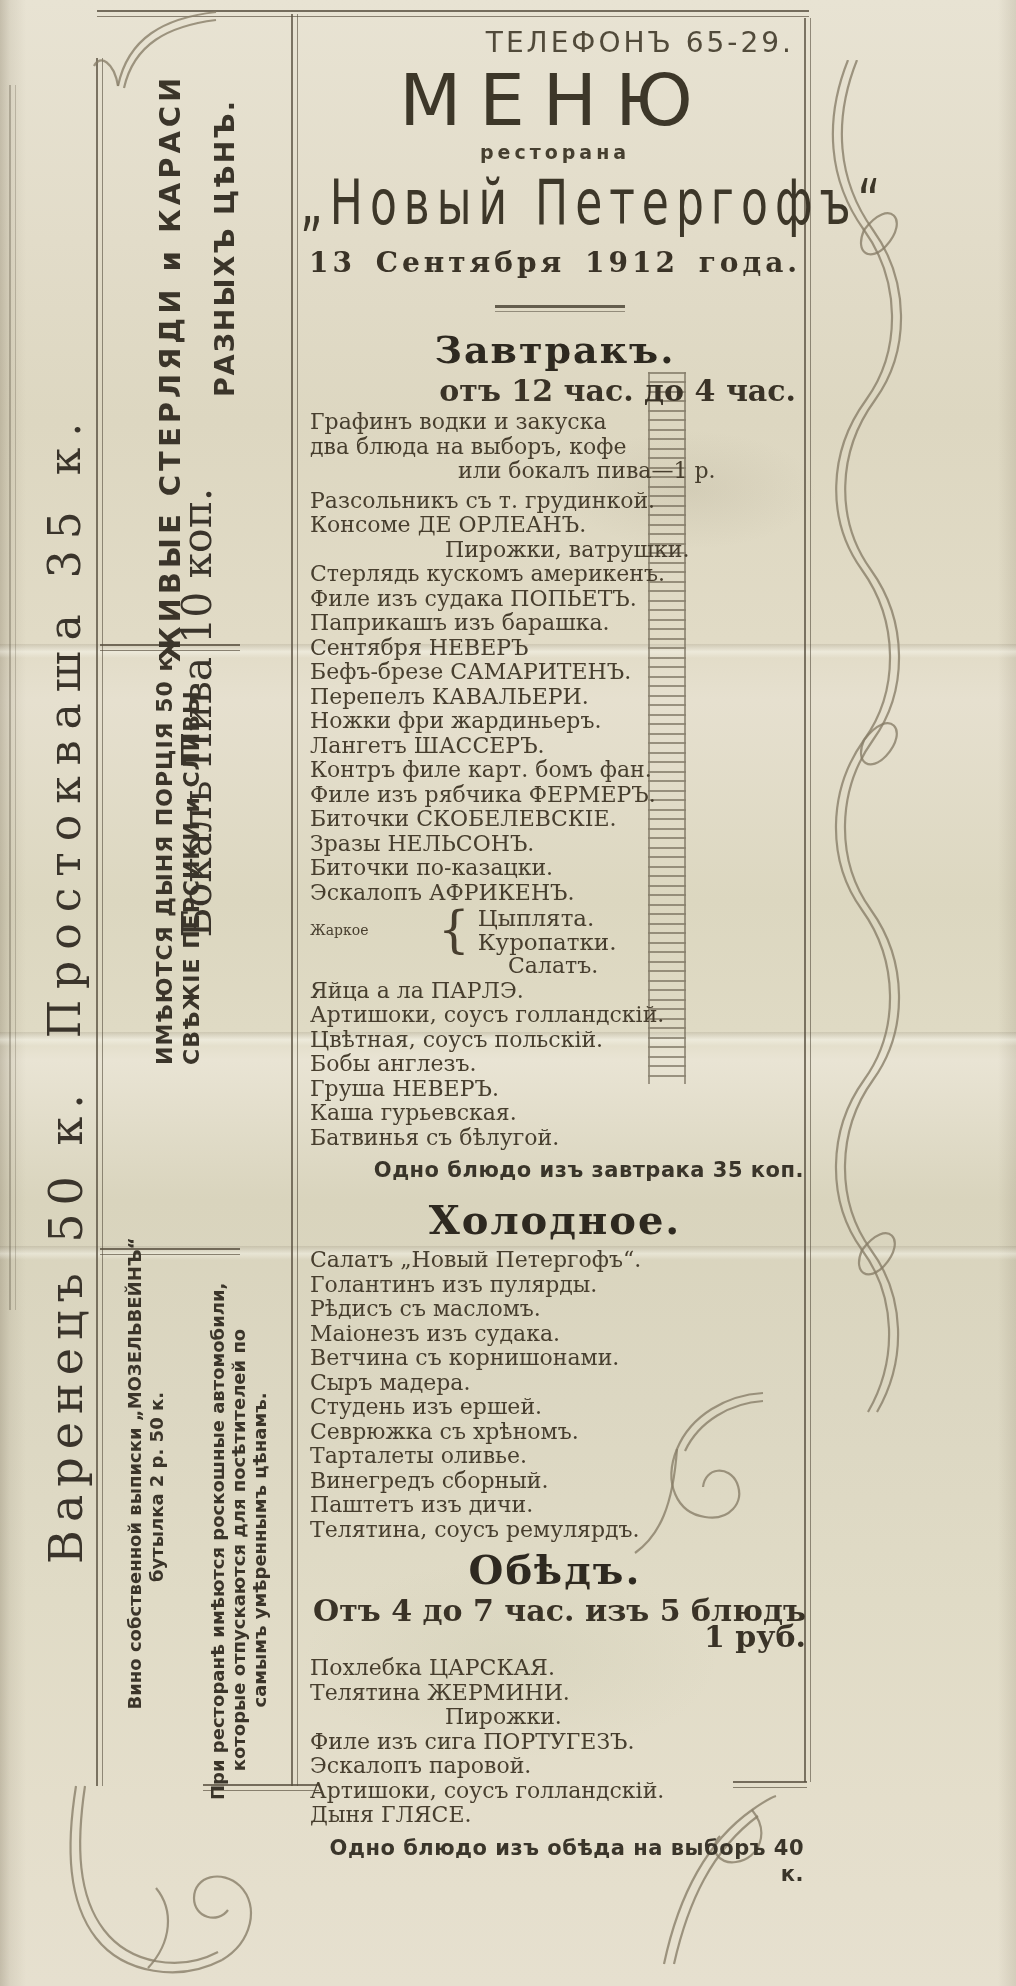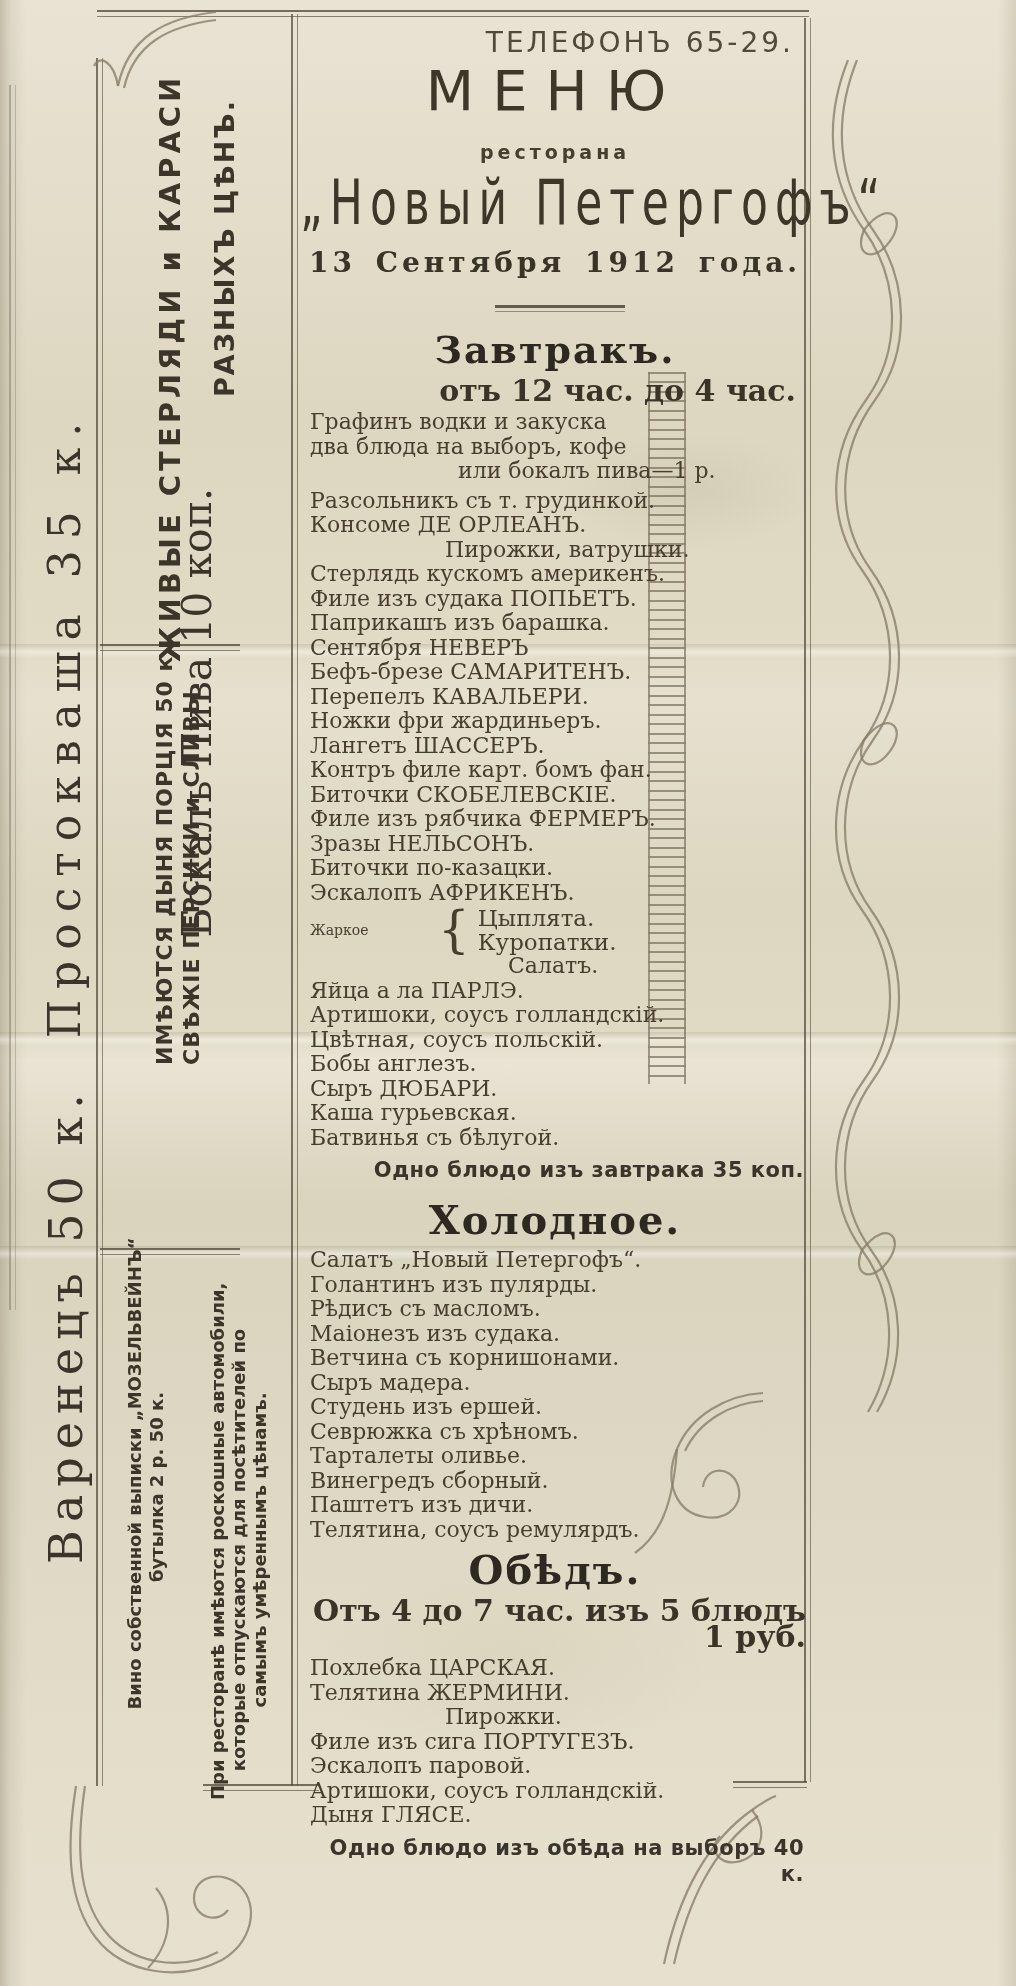--- a/index.html
+++ b/index.html
@@ -47,21 +47,21 @@
   .melon       {left:-22px;  top:836px;  width:400px; height:58px; font-size:22px; letter-spacing:1px; text-align:left; line-height:27px;}
   .beer        {left:-1px;   top:709px;  width:395px; height:62px; font-size:41px; letter-spacing:0;}
   .wine        {left:-77px;  top:1464px; width:445px; height:46px; font-size:18px; line-height:22px;}
   .cars        {left:-12px;  top:1519px; width:500px; height:62px; font-size:18px; line-height:21px;}
 
   
   .main{position:absolute; left:300px; top:0; width:510px;}
   .telephone{position:absolute; top:26px; left:0; width:510px; text-align:right; padding-right:16px; box-sizing:border-box;
     font-family:"DejaVu Sans", sans-serif; font-size:28px; letter-spacing:3px; color:#514a3a;}
   .menu-title{position:absolute; top:58px; left:0; width:510px; text-align:center;
-    font-family:"DejaVu Sans", sans-serif; font-size:56px; letter-spacing:18px; color:#3d3729; font-weight:400;}
+    font-family:"DejaVu Sans", sans-serif; font-size:72px; letter-spacing:18px; color:#3d3729; font-weight:400;}
   .rest-word{position:absolute; top:141px; left:0; width:510px; text-align:center;
     font-family:"DejaVu Sans", sans-serif; font-weight:bold; font-size:19px; letter-spacing:4px; color:#463f30;}
   .rest-name{position:absolute; top:176px; left:0; width:510px; text-align:center; white-space:nowrap;
     font-family:"DejaVu Sans", sans-serif; font-size:44px; letter-spacing:7px; color:#3d3729;
     transform:scaleY(1.42); transform-origin:center;}
   .date-line{position:absolute; top:246px; left:0; width:510px; text-align:center;
     font-weight:bold; font-size:28px; letter-spacing:4px; word-spacing:6px; color:#3a3327;}
   .date-rule{position:absolute; top:305px; left:195px; width:130px; height:3px;
     border-top:3px solid rgba(70,62,48,.8); border-bottom:1px solid rgba(70,62,48,.5);}
 
@@ -189,41 +189,41 @@
           <div class="item ind-a">Пирожки, ватрушки.</div>
           <div class="item">Стерлядь кускомъ америкенъ.</div>
           <div class="item">Филе изъ судака ПОПЬЕТЪ.</div>
           <div class="item">Паприкашъ изъ барашка.</div>
           <div class="item">Сентября НЕВЕРЪ</div>
           <div class="item">Бефъ-брезе САМАРИТЕНЪ.</div>
           <div class="item">Перепелъ КАВАЛЬЕРИ.</div>
           <div class="item">Ножки фри жардиньеръ.</div>
           <div class="item">Лангетъ ШАССЕРЪ.</div>
           <div class="item">Контръ филе карт. бомъ фан.</div>
+          <div class="item">Филе изъ рябчика ФЕРМЕРЪ.</div>
           <div class="item">Биточки СКОБЕЛЕВСКІЕ.</div>
-          <div class="item">Филе изъ рябчика ФЕРМЕРЪ.</div>
           <div class="item">Зразы НЕЛЬСОНЪ.</div>
           <div class="item">Биточки по-казацки.</div>
           <div class="item">Эскалопъ АФРИКЕНЪ.</div>
         </div>
       <div class="roast">
         <span class="roast-label">Жаркое</span>
         <span class="roast-brace">{</span>
         <span class="roast-opts">
           <span>Цыплята.</span>
           <span>Куропатки.</span>
         </span>
       </div>
       <div class="items">
           <div class="item ind-c">Салатъ.</div>
           <div class="item">Яйца а ла ПАРЛЭ.</div>
           <div class="item">Артишоки, соусъ голландскій.</div>
           <div class="item">Цвѣтная, соусъ польскій.</div>
           <div class="item">Бобы англезъ.</div>
-          <div class="item">Сыръ ДЮБАРИ.</div>
+          <div class="item">Груша НЕВЕРЪ.</div>
           <div class="item">Каша гурьевская.</div>
           <div class="item">Батвинья съ бѣлугой.</div>
         </div>
       <div class="note">Одно блюдо изъ завтрака 35 коп.</div>
     </div>
 
     <div class="section cold" style="top:1198px">
       <div class="sec-title">Холодное.</div>
       <div class="items">
           <div class="item">Салатъ „Новый Петергофъ“.</div>

